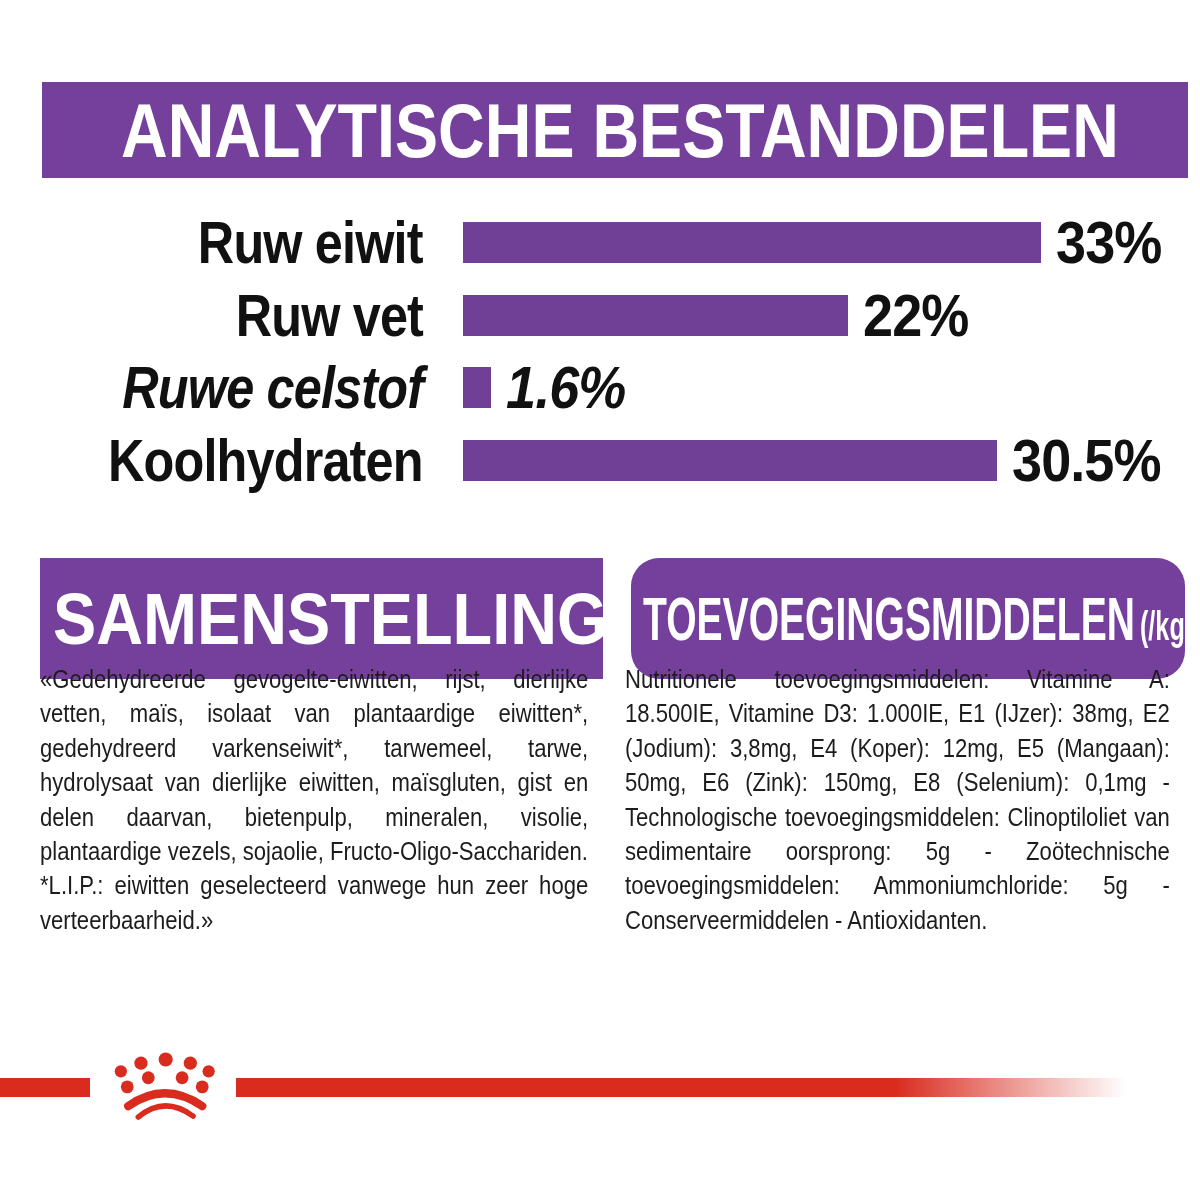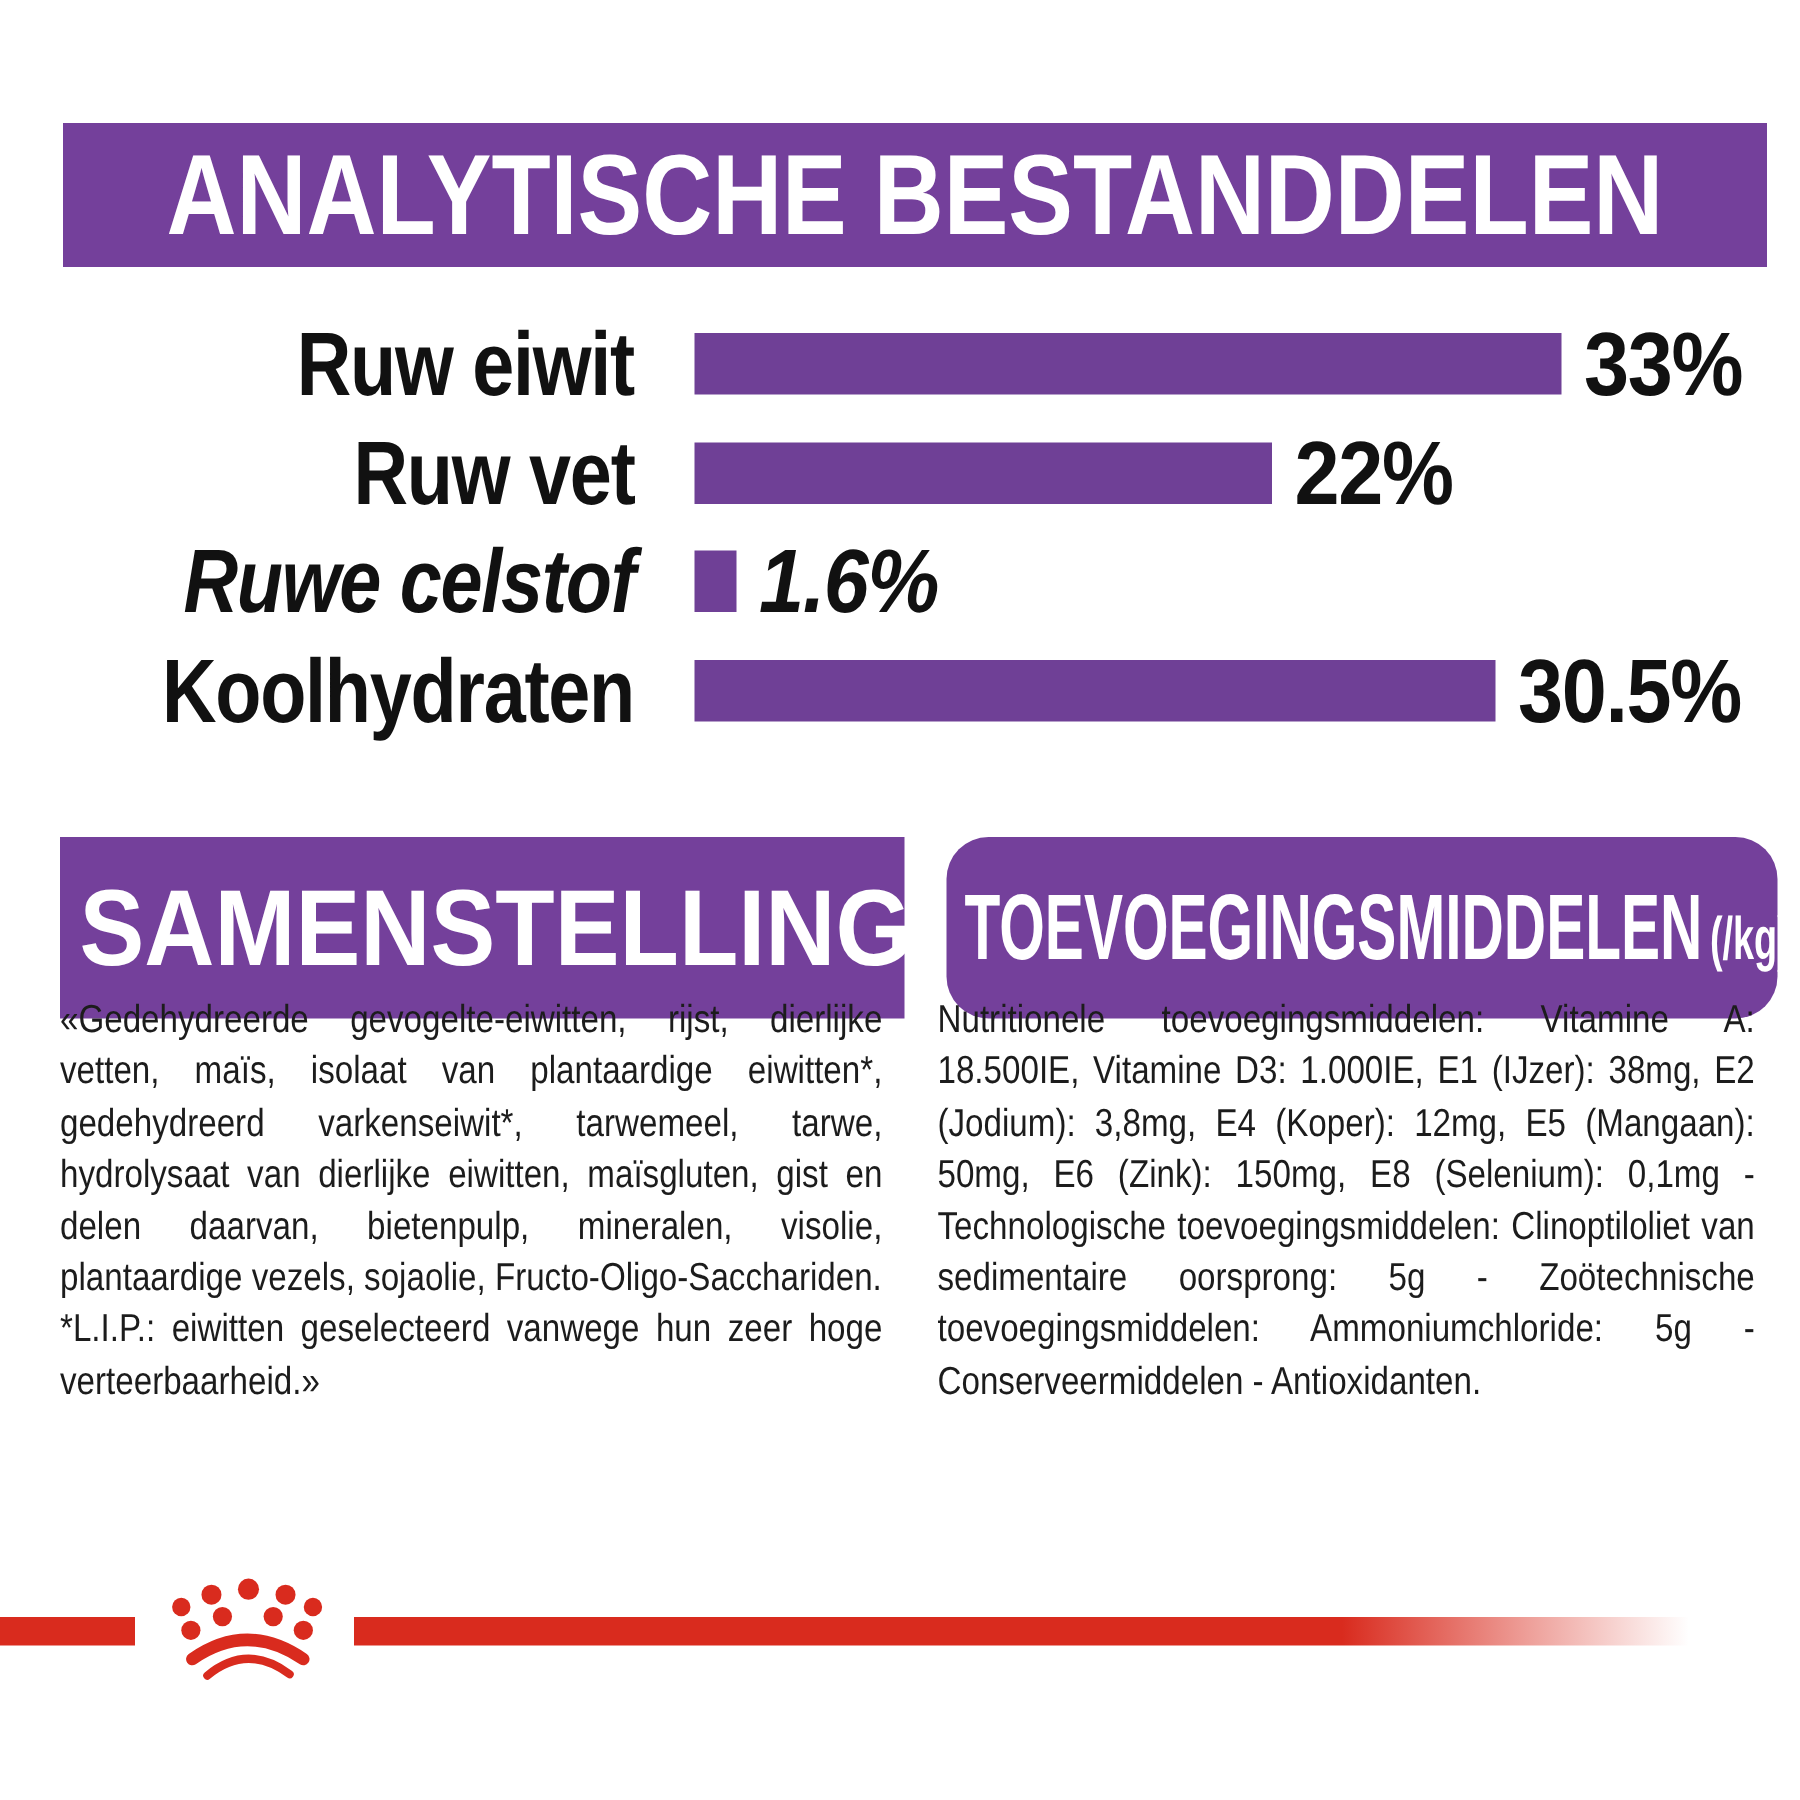--- a/index.html
+++ b/index.html
@@ -12,21 +12,21 @@
     font-family: "Liberation Sans", "DejaVu Sans", sans-serif;
     color: #1c1c1c;
   }
 
   
   .banner {
     position: absolute;
     left: 42px; top: 82px;
     width: 1136px; height: 96px;
     background: #74409B;
-    display: flex; align-items: center; justify-content: center;
+    display: flex; align-items: center; justify-content: center; padding-left: 10px;
   }
   .banner-text {
     color: #ffffff;
     font-size: 76px;
     font-weight: bold;
     letter-spacing: 0px;
     white-space: nowrap;
     transform: scaleX(0.85);
     transform-origin: center center;
   }

